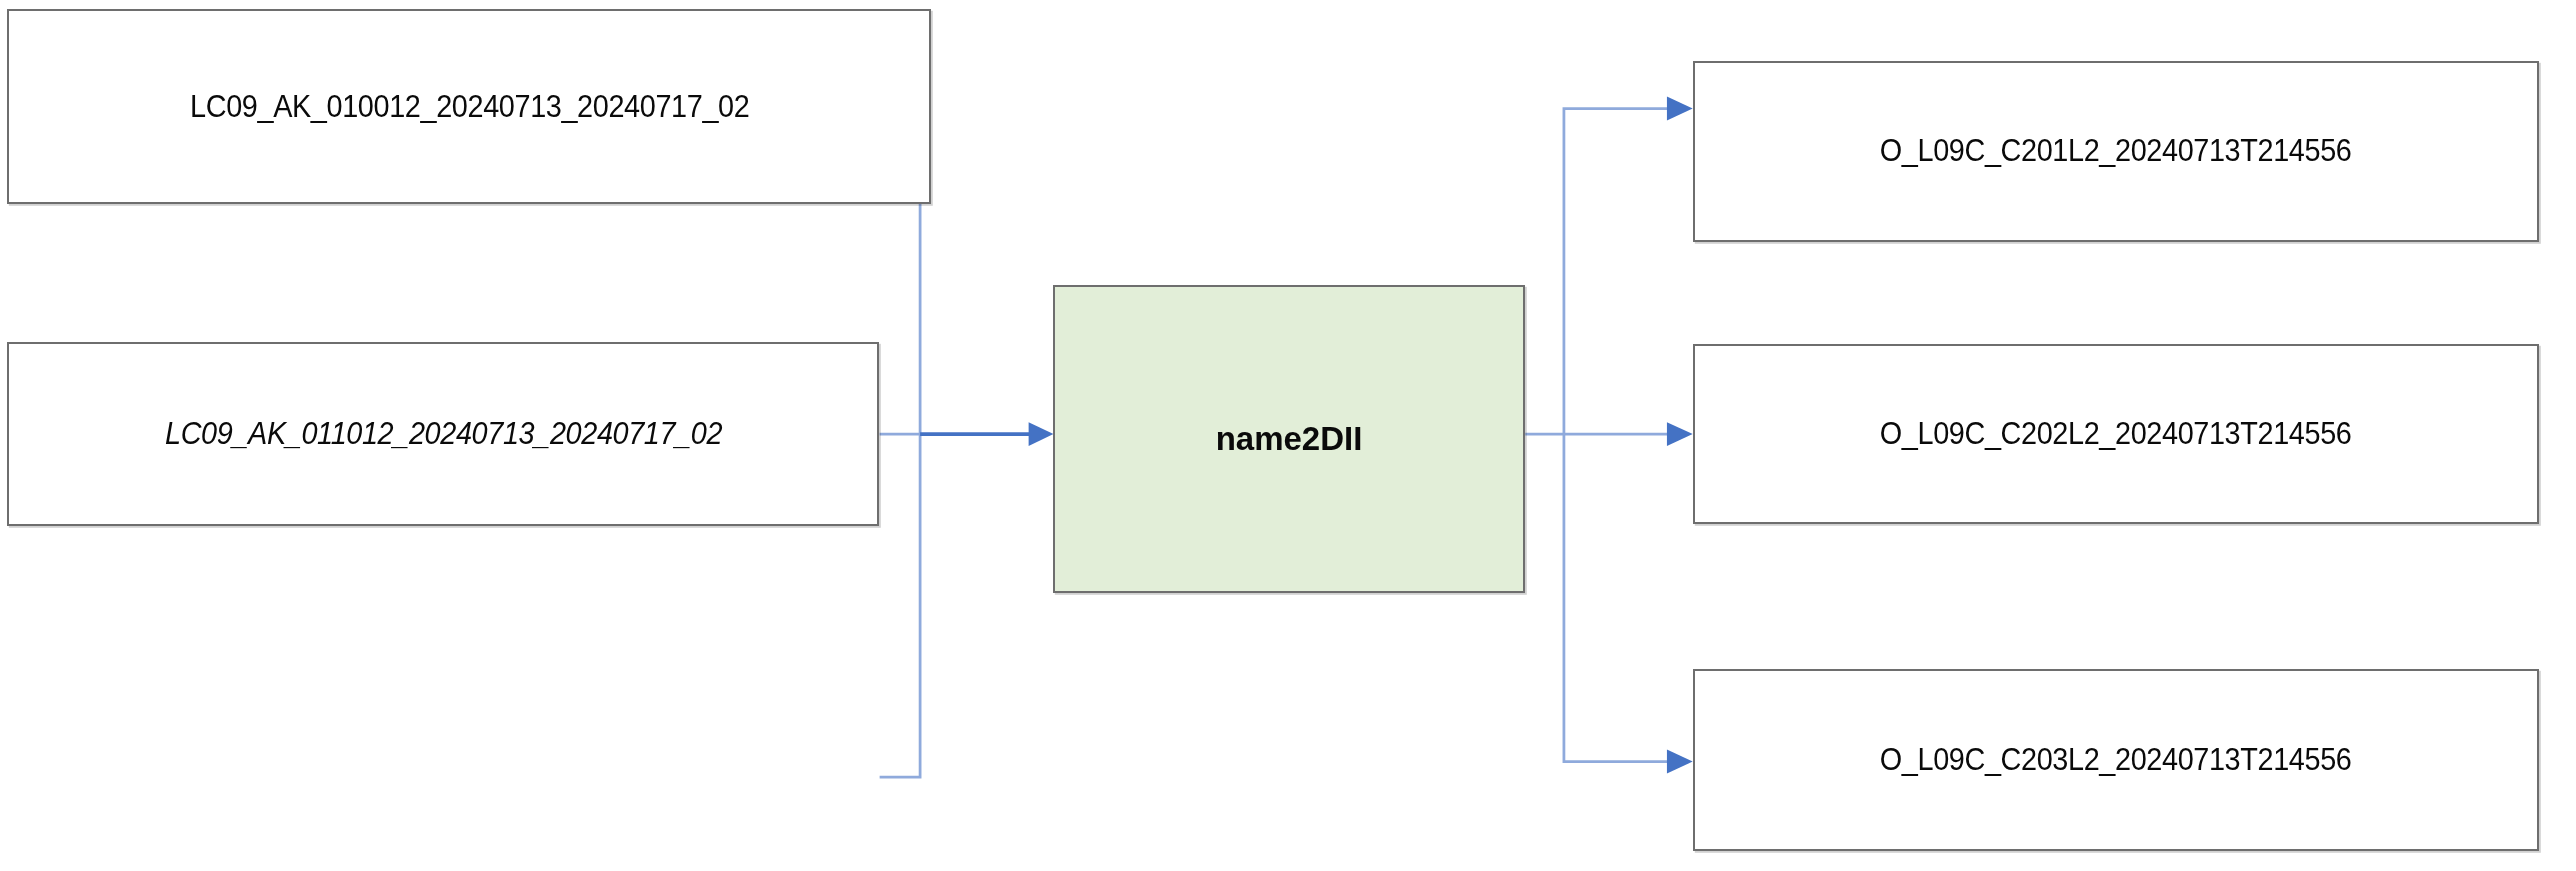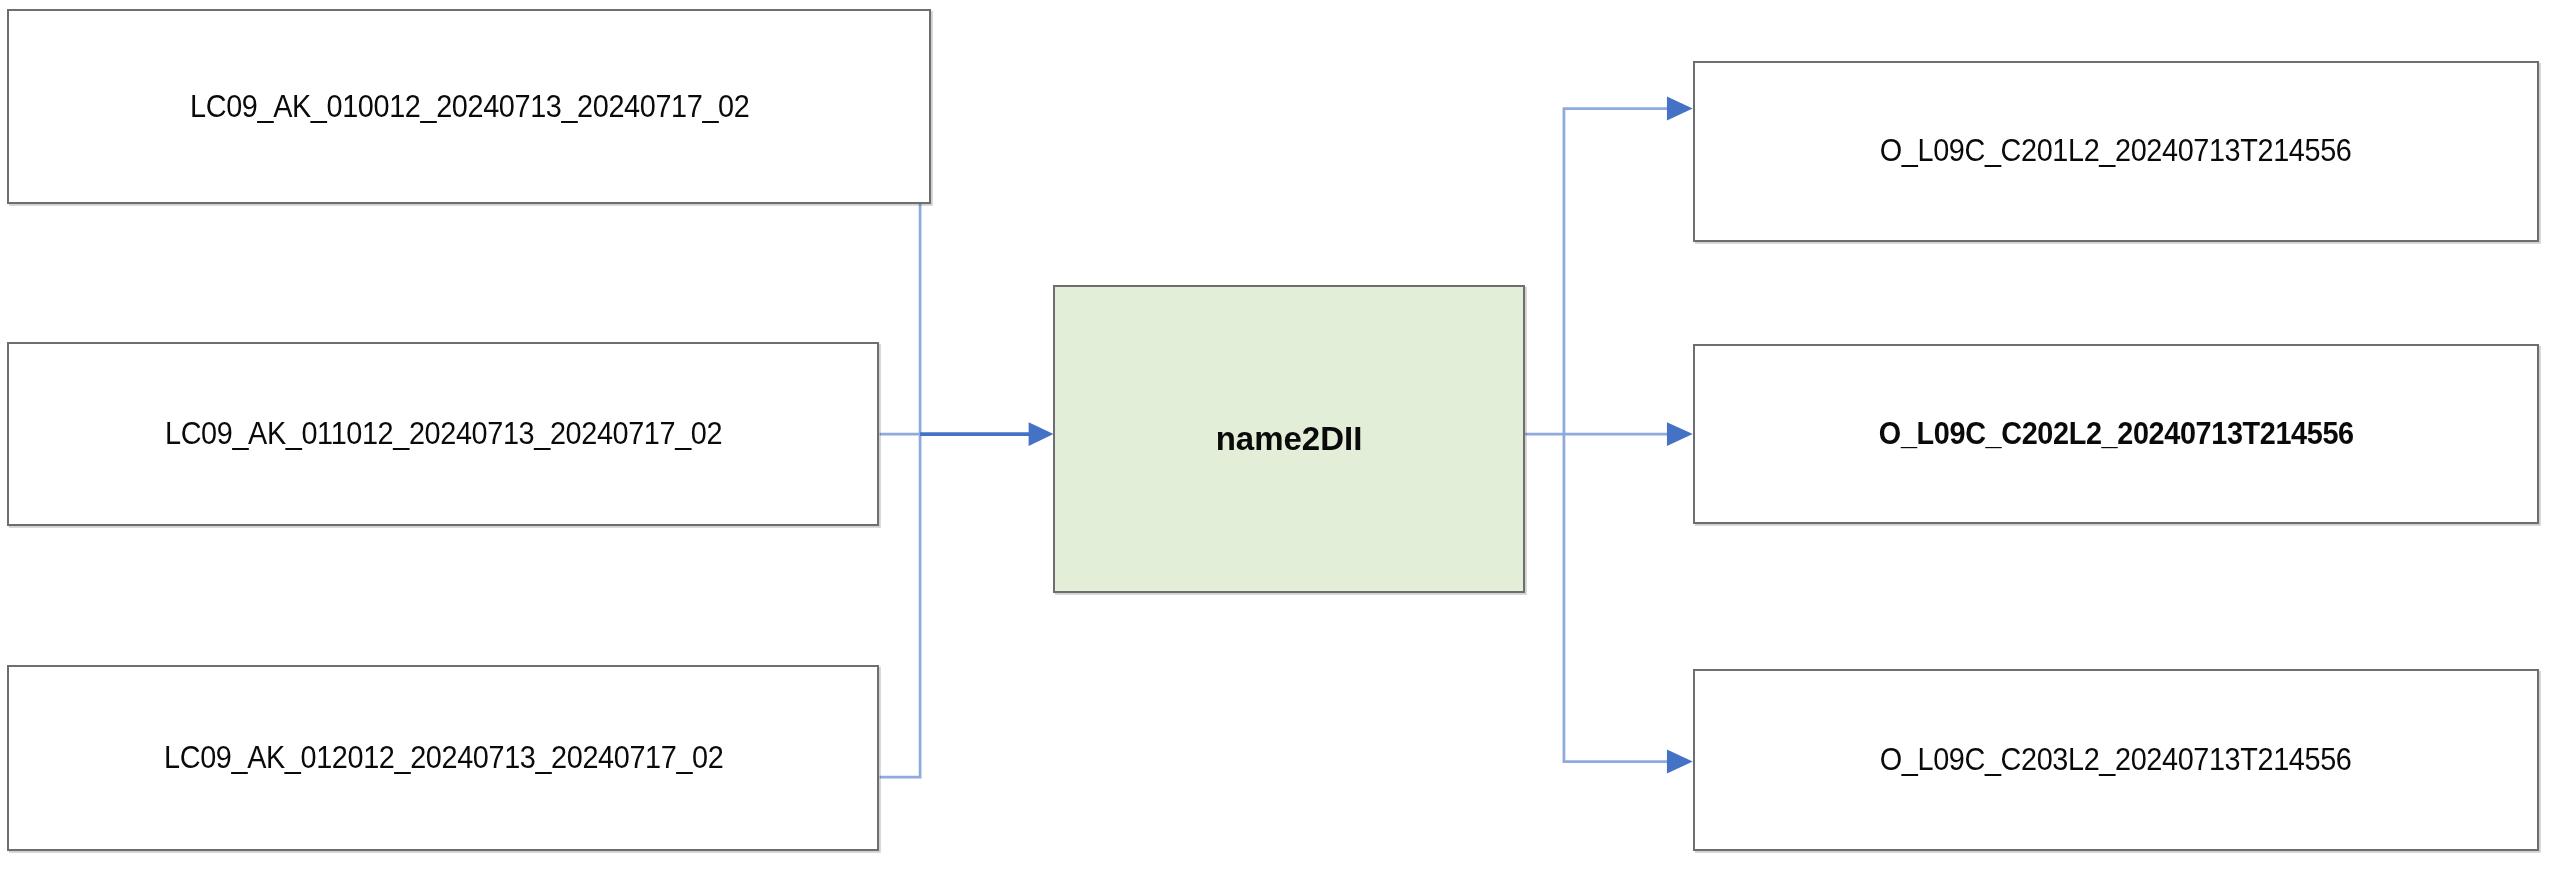--- a/index.html
+++ b/index.html
@@ -45,29 +45,29 @@
   }
   .node.process .node-label {
     font-weight: bold;
     font-size: 33px;
     letter-spacing: 0px;
     transform: none;
   }
 
   
   #in-0 { left: 7.4px;  top: 9.2px;  width: 924px; height: 195px; }
-  #in-1 { left: 7.4px;  top: 342px; width: 872px; height: 184px; }
+  #in-1 { left: 7.4px;  top: 342px; width: 872px; height: 184px; font-style: italic; }
   #in-2 { left: 7.4px;  top: 665px; width: 872px; height: 186px; }
 
   
   #proc { left: 1053px; top: 285px; width: 472px; height: 308px; }
 
   
   #out-0 { left: 1693px; top: 16.6px;  width: 846px; height: 181px; margin-top: 44px; }
-  #out-1 { left: 1693px; top: 344px; width: 846px; height: 180px; font-weight: bold; }
+  #out-1 { left: 1693px; top: 344px; width: 846px; height: 180px; }
   #out-2 { left: 1693px; top: 669px; width: 846px; height: 182px; }
 
   
   #edges {
     position: absolute;
     left: 0;
     top: 0;
     width: 2576px;
     height: 871px;
     pointer-events: none;
@@ -114,23 +114,20 @@
   </svg>
 
   <div class="node" id="in-0">
     <span class="node-label">LC09_AK_010012_20240713_20240717_02</span>
   </div>
 
   <div class="node" id="in-1">
     <span class="node-label">LC09_AK_011012_20240713_20240717_02</span>
   </div>
 
-  <div class="node" id="in-2">
-    <span class="node-label">LC09_AK_012012_20240713_20240717_02</span>
-  </div>
 
   <div class="node process" id="proc">
     <span class="node-label">name2DII</span>
   </div>
 
   <div class="node" id="out-0">
     <span class="node-label">O_L09C_C201L2_20240713T214556</span>
   </div>
 
   <div class="node" id="out-1">

